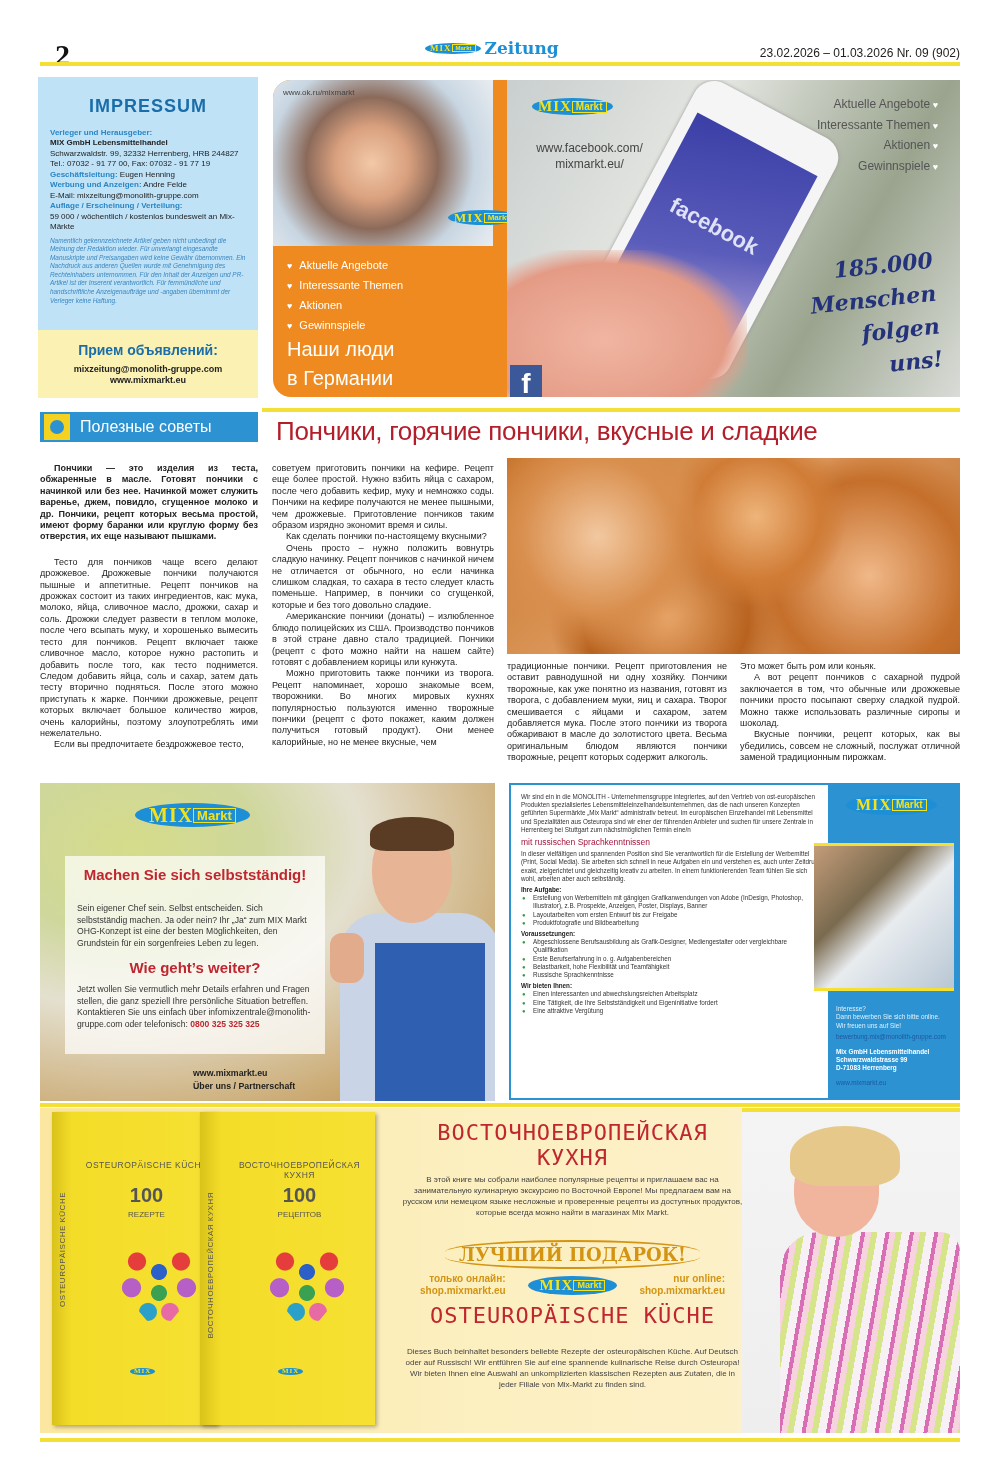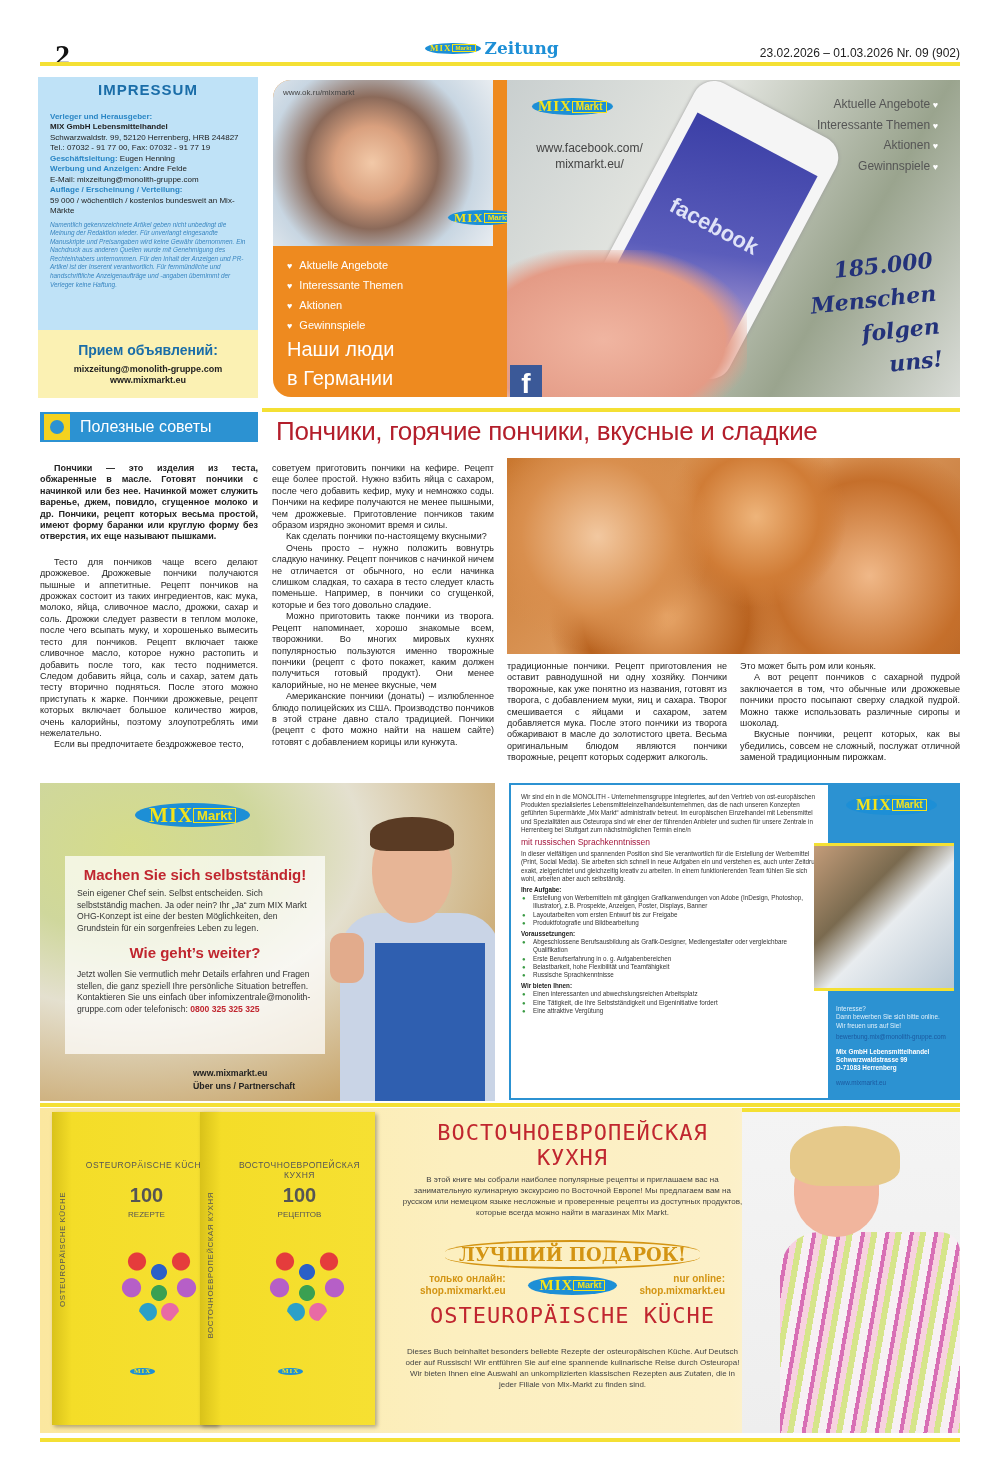--- a/index.html
+++ b/index.html
@@ -9,21 +9,21 @@
 .pagenum{left:55px;top:38px;font-family:"Liberation Serif",serif;font-weight:bold;font-size:30px;color:#111}
 .masthead{left:425px;top:38px;display:flex;align-items:center;gap:4px}
 .mx-logo{display:inline-flex;flex-direction:row;align-items:center;background:#1d8fd6;border-radius:50%/50%;padding:1px 6px;line-height:1}
 .mx-logo .m1{font-family:"Liberation Serif",serif;font-weight:bold;color:#f5e31a;letter-spacing:1px}
 .mx-logo .m2{background:#1d8fd6;border:1px solid #f5e31a;color:#f5e31a;font-weight:bold;padding:0 3px}
 .zeitung{font-family:"DejaVu Serif",serif;font-weight:bold;color:#1d8fd6;font-size:17px}
 .dateline{right:40px;top:46px;font-size:12px;color:#222}
 .yline{height:4px;background:#f4e034}
 
 .impressum{left:38px;top:77px;width:220px;height:253px;background:#bfe2f7;padding:6px 12px;font-size:8px;line-height:10.5px}
-.impressum h2{text-align:center;color:#1a6da8;font-size:15px;letter-spacing:1px;margin:2px 0 16px}
+.impressum h2{text-align:center;color:#1a6da8;font-size:18px;letter-spacing:1px;margin:18px 0 16px}
 .impressum .lbl{color:#2a86c5;font-weight:bold}
 .impressum .b{font-weight:bold}
 .impressum .note{color:#3a86c0;font-style:italic;font-size:6.4px;line-height:8.6px;margin-top:4px}
 .priem{left:38px;top:330px;width:220px;height:68px;background:#fbf1b3;text-align:center;padding-top:12px}
 .priem .t{color:#1a6da8;font-weight:bold;font-size:14px;margin-bottom:6px}
 .priem .s{font-size:9px;font-weight:bold;line-height:11px}
 
 .okblock{left:273px;top:80px;width:264px;height:317px;border-radius:18px;overflow:hidden;background:#ee8a1f}
 .okphoto{position:absolute;left:0;top:0;width:220px;height:166px;background:radial-gradient(circle at 45% 50%,#f2c9a8 0,#d9a07e 25%,#8b6a5a 45%,#c8d6e2 70%,#e9edf1 100%)}
 .okurl{position:absolute;left:10px;top:8px;font-size:8px;color:#444}
@@ -58,21 +58,21 @@
 .col p.lead{font-weight:bold;margin-bottom:14px}
 .col1{left:40px;top:463px;width:218px}
 .col2{left:272px;top:463px;width:222px}
 .col3{left:507px;top:661px;width:220px}
 .col4{left:740px;top:661px;width:220px}
 .donuts{left:507px;top:458px;width:453px;height:196px;background:radial-gradient(circle at 20% 40%,#f2c8a0 0,#d98f4e 20%,transparent 30%),radial-gradient(circle at 55% 30%,#eeb47a 0,#d07c36 22%,transparent 32%),radial-gradient(circle at 80% 60%,#f0b888 0,#c56f2b 25%,transparent 35%),radial-gradient(circle at 35% 80%,#e9a86b 0,#b8621f 25%,transparent 35%),linear-gradient(135deg,#c9772f,#e0a065,#b86524)}
 
 .mixad{left:40px;top:783px;width:455px;height:318px;background:radial-gradient(ellipse at 20% 20%,#d5dc8a 0,#cfd79c 25%,#e4e0cf 45%,#c9a66c 80%,#b48a53 100%);overflow:hidden}
 .mixad .logo{position:absolute;left:95px;top:20px}
 .mixad .panel{position:absolute;left:25px;top:73px;width:260px;height:198px;background:rgba(255,255,255,.72);padding:10px 12px}
-.mixad h3{color:#c0262f;font-size:15px;text-align:center;margin-bottom:5px}
+.mixad h3{color:#c0262f;font-size:15px;text-align:center;margin-bottom:20px}
 .mixad .p{font-size:8.6px;line-height:11.5px;color:#333}
 .mixad h4{color:#c0262f;font-size:15px;text-align:center;margin:10px 0 8px}
 .mixad .phone-n{color:#c0262f;font-weight:bold}
 .mixad .foot{position:absolute;left:153px;top:284px;font-size:8.8px;font-weight:bold;line-height:13px;color:#222}
 .man{position:absolute;left:290px;top:30px;width:170px;height:290px}
 .man .head{position:absolute;left:42px;top:10px;width:80px;height:100px;border-radius:45% 45% 50% 50%;background:#e7b596}
 .man .hair{position:absolute;left:40px;top:4px;width:84px;height:34px;border-radius:50% 50% 20% 20%;background:#5a3b24}
 .man .shirt{position:absolute;left:10px;top:100px;width:160px;height:200px;background:#c9d4e6;border-radius:40px 40px 0 0}
 .man .apron{position:absolute;left:45px;top:130px;width:110px;height:170px;background:#2f5fb0}
 .man .thumb{position:absolute;left:0;top:120px;width:34px;height:50px;background:#e2ab8c;border-radius:12px}
@@ -128,21 +128,21 @@
   </span>
   <span class="zeitung">Zeitung</span>
 </div>
 <div class="abs dateline">23.02.2026 – 01.03.2026 Nr. 09 (902)</div>
 <div class="abs yline" style="left:40px;top:62px;width:920px"></div>
 
 <div class="abs impressum">
   <h2>IMPRESSUM</h2>
   <div class="lbl">Verleger und Herausgeber:</div>
   <div class="b">MIX GmbH Lebensmittelhandel</div>
-  <div>Schwarzwaldstr. 99, 52120 Herrenberg, HRB 244827</div>
+  <div>Schwarzwaldstr. 99, 32332 Herrenberg, HRB 244827</div>
   <div>Tel.: 07032 - 91 77 00, Fax: 07032 - 91 77 19</div>
   <div><span class="lbl">Geschäftsleitung:</span> <span>Eugen Henning</span></div>
   <div><span class="lbl">Werbung und Anzeigen:</span> <span>Andre Felde</span></div>
   <div>E-Mail: mixzeitung@monolith-gruppe.com</div>
   <div class="lbl">Auflage / Erscheinung / Verteilung:</div>
   <div>59 000 / wöchentlich / kostenlos bundesweit an Mix-Märkte</div>
   <div class="note">Namentlich gekennzeichnete Artikel geben nicht unbedingt die Meinung der Redaktion wieder. Für unverlangt eingesandte Manuskripte und Preisangaben wird keine Gewähr übernommen. Ein Nachdruck aus anderen Quellen wurde mit Genehmigung des Rechteinhabers unternommen. Für den Inhalt der Anzeigen und PR-Artikel ist der Inserent verantwortlich. Für fernmündliche und handschriftliche Anzeigenaufträge und -angaben übernimmt der Verleger keine Haftung.</div>
 </div>
 <div class="abs priem">
   <div class="t">Прием объявлений:</div>
@@ -212,22 +212,22 @@
 
 <div class="abs col col1">
   <p class="lead">Пончики — это изделия из теста, обжаренные в масле. Готовят пончики с начинкой или без нее. Начинкой может служить варенье, джем, повидло, сгущенное молоко и др. Пончики, рецепт которых весьма простой, имеют форму баранки или круглую форму без отверстия, их еще называют пышками.</p>
   <p>Тесто для пончиков чаще всего делают дрожжевое. Дрожжевые пончики получаются пышные и аппетитные. Рецепт пончиков на дрожжах состоит из таких ингредиентов, как: мука, молоко, яйца, сливочное масло, дрожжи, сахар и соль. Дрожжи следует развести в теплом молоке, после чего всыпать муку, и хорошенько вымесить тесто для пончиков. Рецепт включает также сливочное масло, которое нужно растопить и добавить после того, как тесто поднимется. Следом добавить яйца, соль и сахар, затем дать тесту вторично подняться. После этого можно приступать к жарке. Пончики дрожжевые, рецепт которых включает большое количество жиров, очень калорийны, поэтому злоупотреблять ими нежелательно.</p>
   <p>Если вы предпочитаете бездрожжевое тесто,</p>
 </div>
 <div class="abs col col2">
   <p style="text-indent:0">советуем приготовить пончики на кефире. Рецепт еще более простой. Нужно взбить яйца с сахаром, после чего добавить кефир, муку и немножко соды. Пончики на кефире получаются не менее пышными, чем дрожжевые. Приготовление пончиков таким образом изрядно экономит время и силы.</p>
   <p>Как сделать пончики по-настоящему вкусными?</p>
   <p>Очень просто – нужно положить вовнутрь сладкую начинку. Рецепт пончиков с начинкой ничем не отличается от обычного, но если начинка слишком сладкая, то сахара в тесто следует класть поменьше. Например, в пончики со сгущенкой, которые и без того довольно сладкие.</p>
+  <p>Американские пончики (донаты) – излюбленное блюдо полицейских из США. Производство пончиков в этой стране давно стало традицией. Пончики (рецепт с фото можно найти на нашем сайте) готовят с добавлением корицы или кунжута.</p>
   <p>Можно приготовить также пончики из творога. Рецепт напоминает, хорошо знакомые всем, творожники. Во многих мировых кухнях популярностью пользуются именно творожные пончики (рецепт с фото покажет, каким должен получиться готовый продукт). Они менее калорийные, но не менее вкусные, чем</p>
-  <p>Американские пончики (донаты) – излюбленное блюдо полицейских из США. Производство пончиков в этой стране давно стало традицией. Пончики (рецепт с фото можно найти на нашем сайте) готовят с добавлением корицы или кунжута.</p>
 </div>
 <div class="abs donuts"></div>
 <div class="abs col col3">
   <p style="text-indent:0">традиционные пончики. Рецепт приготовления не оставит равнодушной ни одну хозяйку. Пончики творожные, как уже понятно из названия, готовят из творога, с добавлением муки, яиц и сахара. Творог смешивается с яйцами и сахаром, затем добавляется мука. После этого пончики из творога обжаривают в масле до золотистого цвета. Весьма оригинальным блюдом являются пончики творожные, рецепт которых содержит алкоголь.</p>
 </div>
 <div class="abs col col4">
   <p style="text-indent:0">Это может быть ром или коньяк.</p>
   <p>А вот рецепт пончиков с сахарной пудрой заключается в том, что обычные или дрожжевые пончики просто посыпают сверху сладкой пудрой. Можно также использовать различные сиропы и шоколад.</p>
   <p>Вкусные пончики, рецепт которых, как вы убедились, совсем не сложный, послужат отличной заменой традиционным пирожкам.</p>
 </div>

